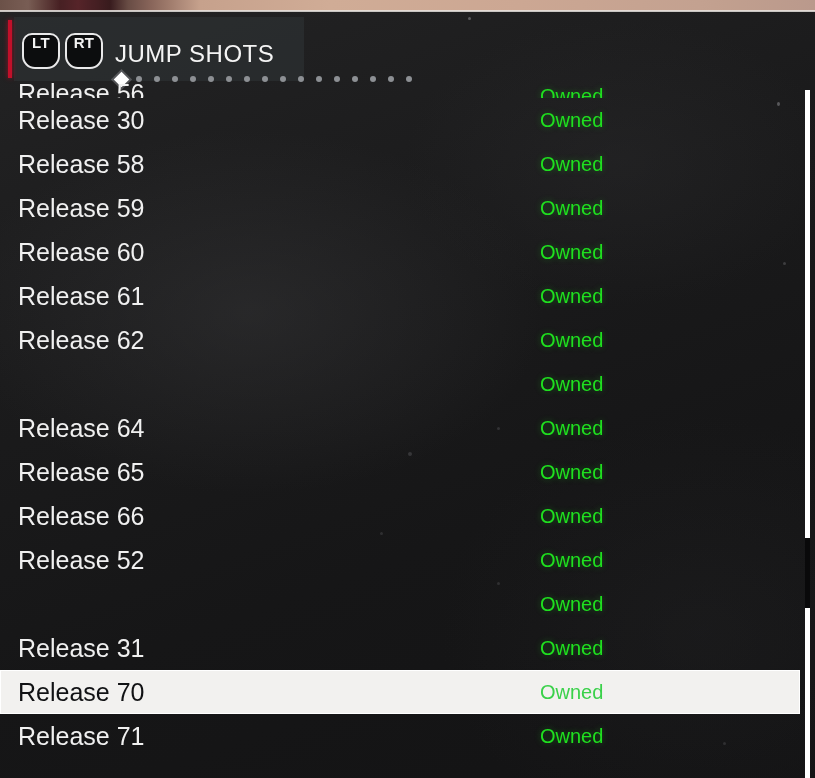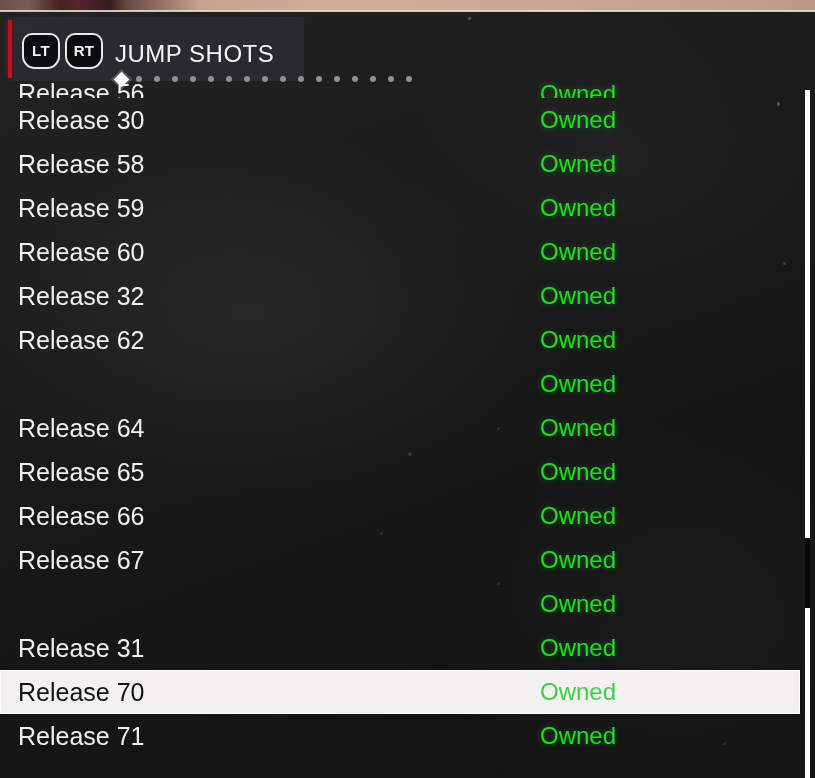--- a/index.html
+++ b/index.html
@@ -83,21 +83,21 @@
   }
   .trigger {
     position: absolute;
     top: 21px;
     width: 38px; height: 36px;
     color: #f2f2f2;
     font-size: 15px;
     font-weight: bold;
     letter-spacing: .3px;
     display: flex;
-    align-items: center;
+    align-items: flex-start;
     justify-content: center;
     background: #0c0d0e;
     border: 2px solid #e9e9ea;
     border-radius: 10px 10px 13px 13px;
     box-sizing: border-box;
   }
   .trigger.lt { left: 22px; }
   .trigger.rt { left: 65px; }
   .trigger span { display:block; transform: translateY(-1px); }
 
@@ -151,21 +151,21 @@
   .row .name {
     position: absolute;
     left: 18px;
     font-size: 25px;
     color: #f0f0f0;
     white-space: nowrap;
   }
   .row .status {
     position: absolute;
     left: 540px;
-    font-size: 24px;
+    font-size: 20px;
     color: #1fe01f;
     white-space: nowrap;
     text-shadow: 0 0 6px rgba(31,224,31,.35);
     text-align: center;
   }
   .row.selected {
     background: #f2f1ef;
     box-shadow: inset 0 0 0 1px #ffffff;
     padding-left: 12px;
   }
@@ -264,21 +264,21 @@
       </div>
       <div class="row">
         <div class="name">Release 59</div>
         <div class="status">Owned</div>
       </div>
       <div class="row">
         <div class="name">Release 60</div>
         <div class="status">Owned</div>
       </div>
       <div class="row">
-        <div class="name">Release 32</div>
+        <div class="name">Release 61</div>
         <div class="status">Owned</div>
       </div>
       <div class="row">
         <div class="name">Release 62</div>
         <div class="status">Owned</div>
       </div>
       <div class="row">
         <div class="status">Owned</div>
       </div>
       <div class="row">
@@ -287,21 +287,21 @@
       </div>
       <div class="row">
         <div class="name">Release 65</div>
         <div class="status">Owned</div>
       </div>
       <div class="row">
         <div class="name">Release 66</div>
         <div class="status">Owned</div>
       </div>
       <div class="row">
-        <div class="name">Release 67</div>
+        <div class="name">Release 52</div>
         <div class="status">Owned</div>
       </div>
       <div class="row">
         <div class="status">Owned</div>
       </div>
       <div class="row">
         <div class="name">Release 31</div>
         <div class="status">Owned</div>
       </div>
       <div class="row selected">

